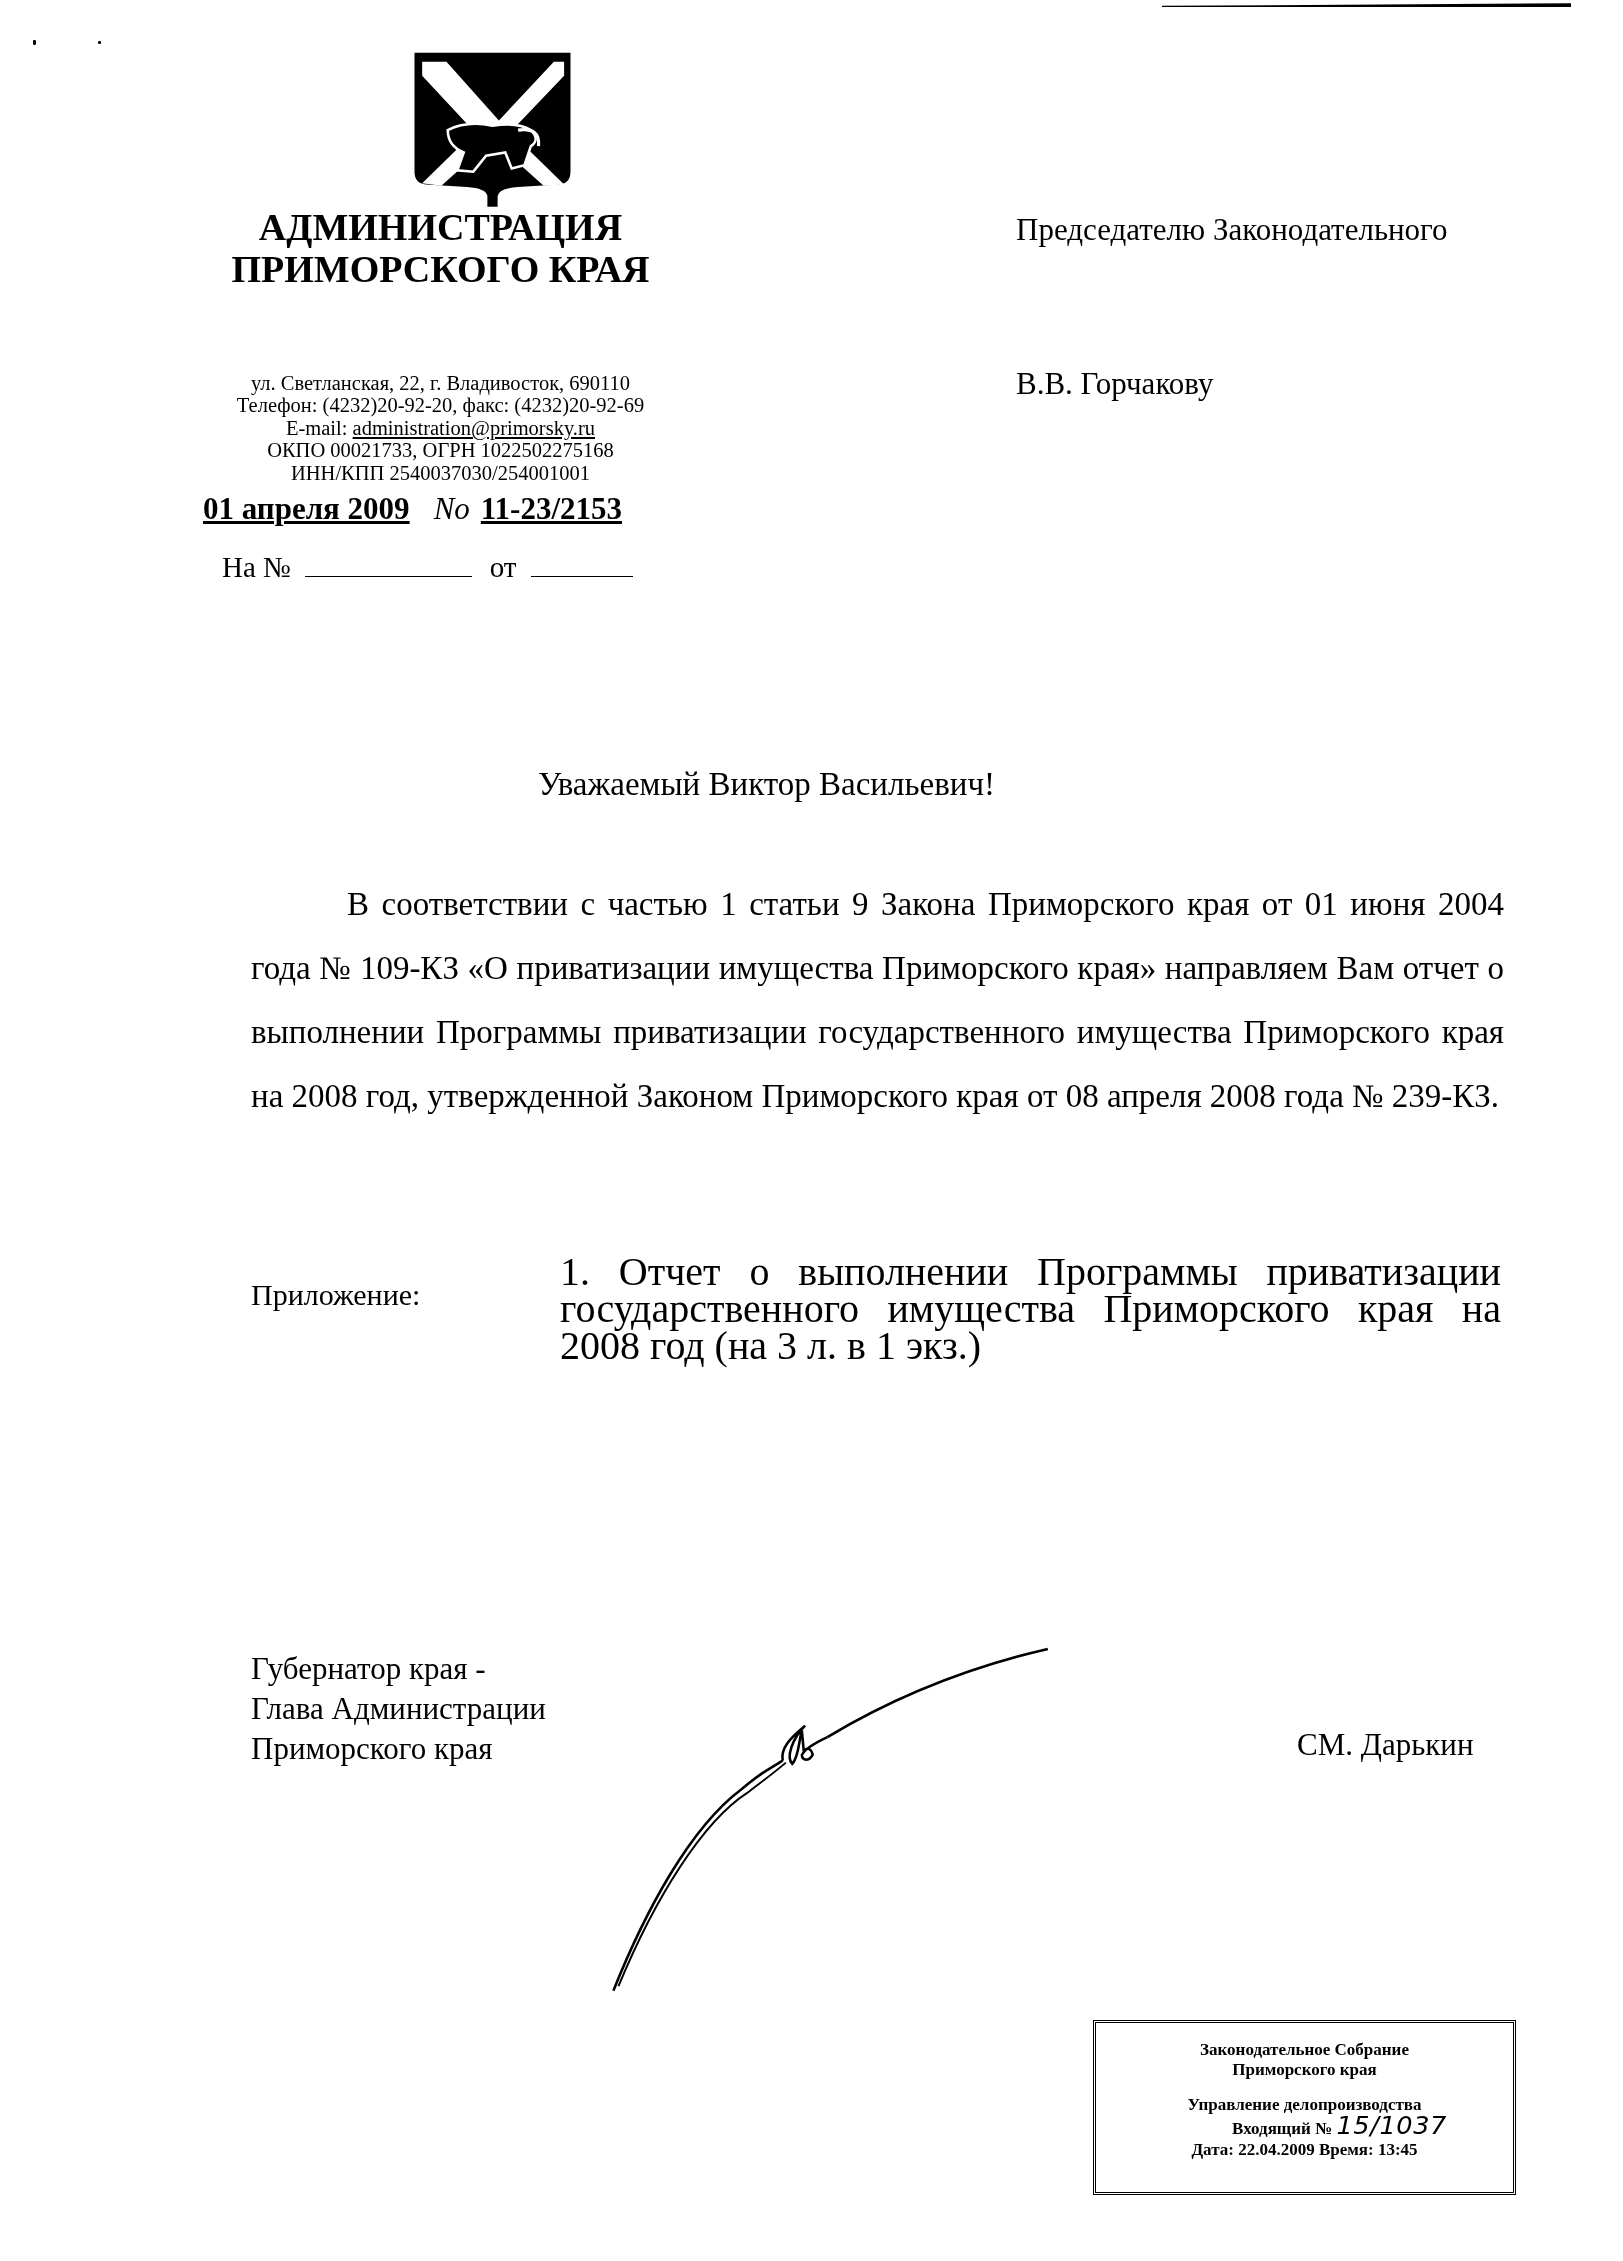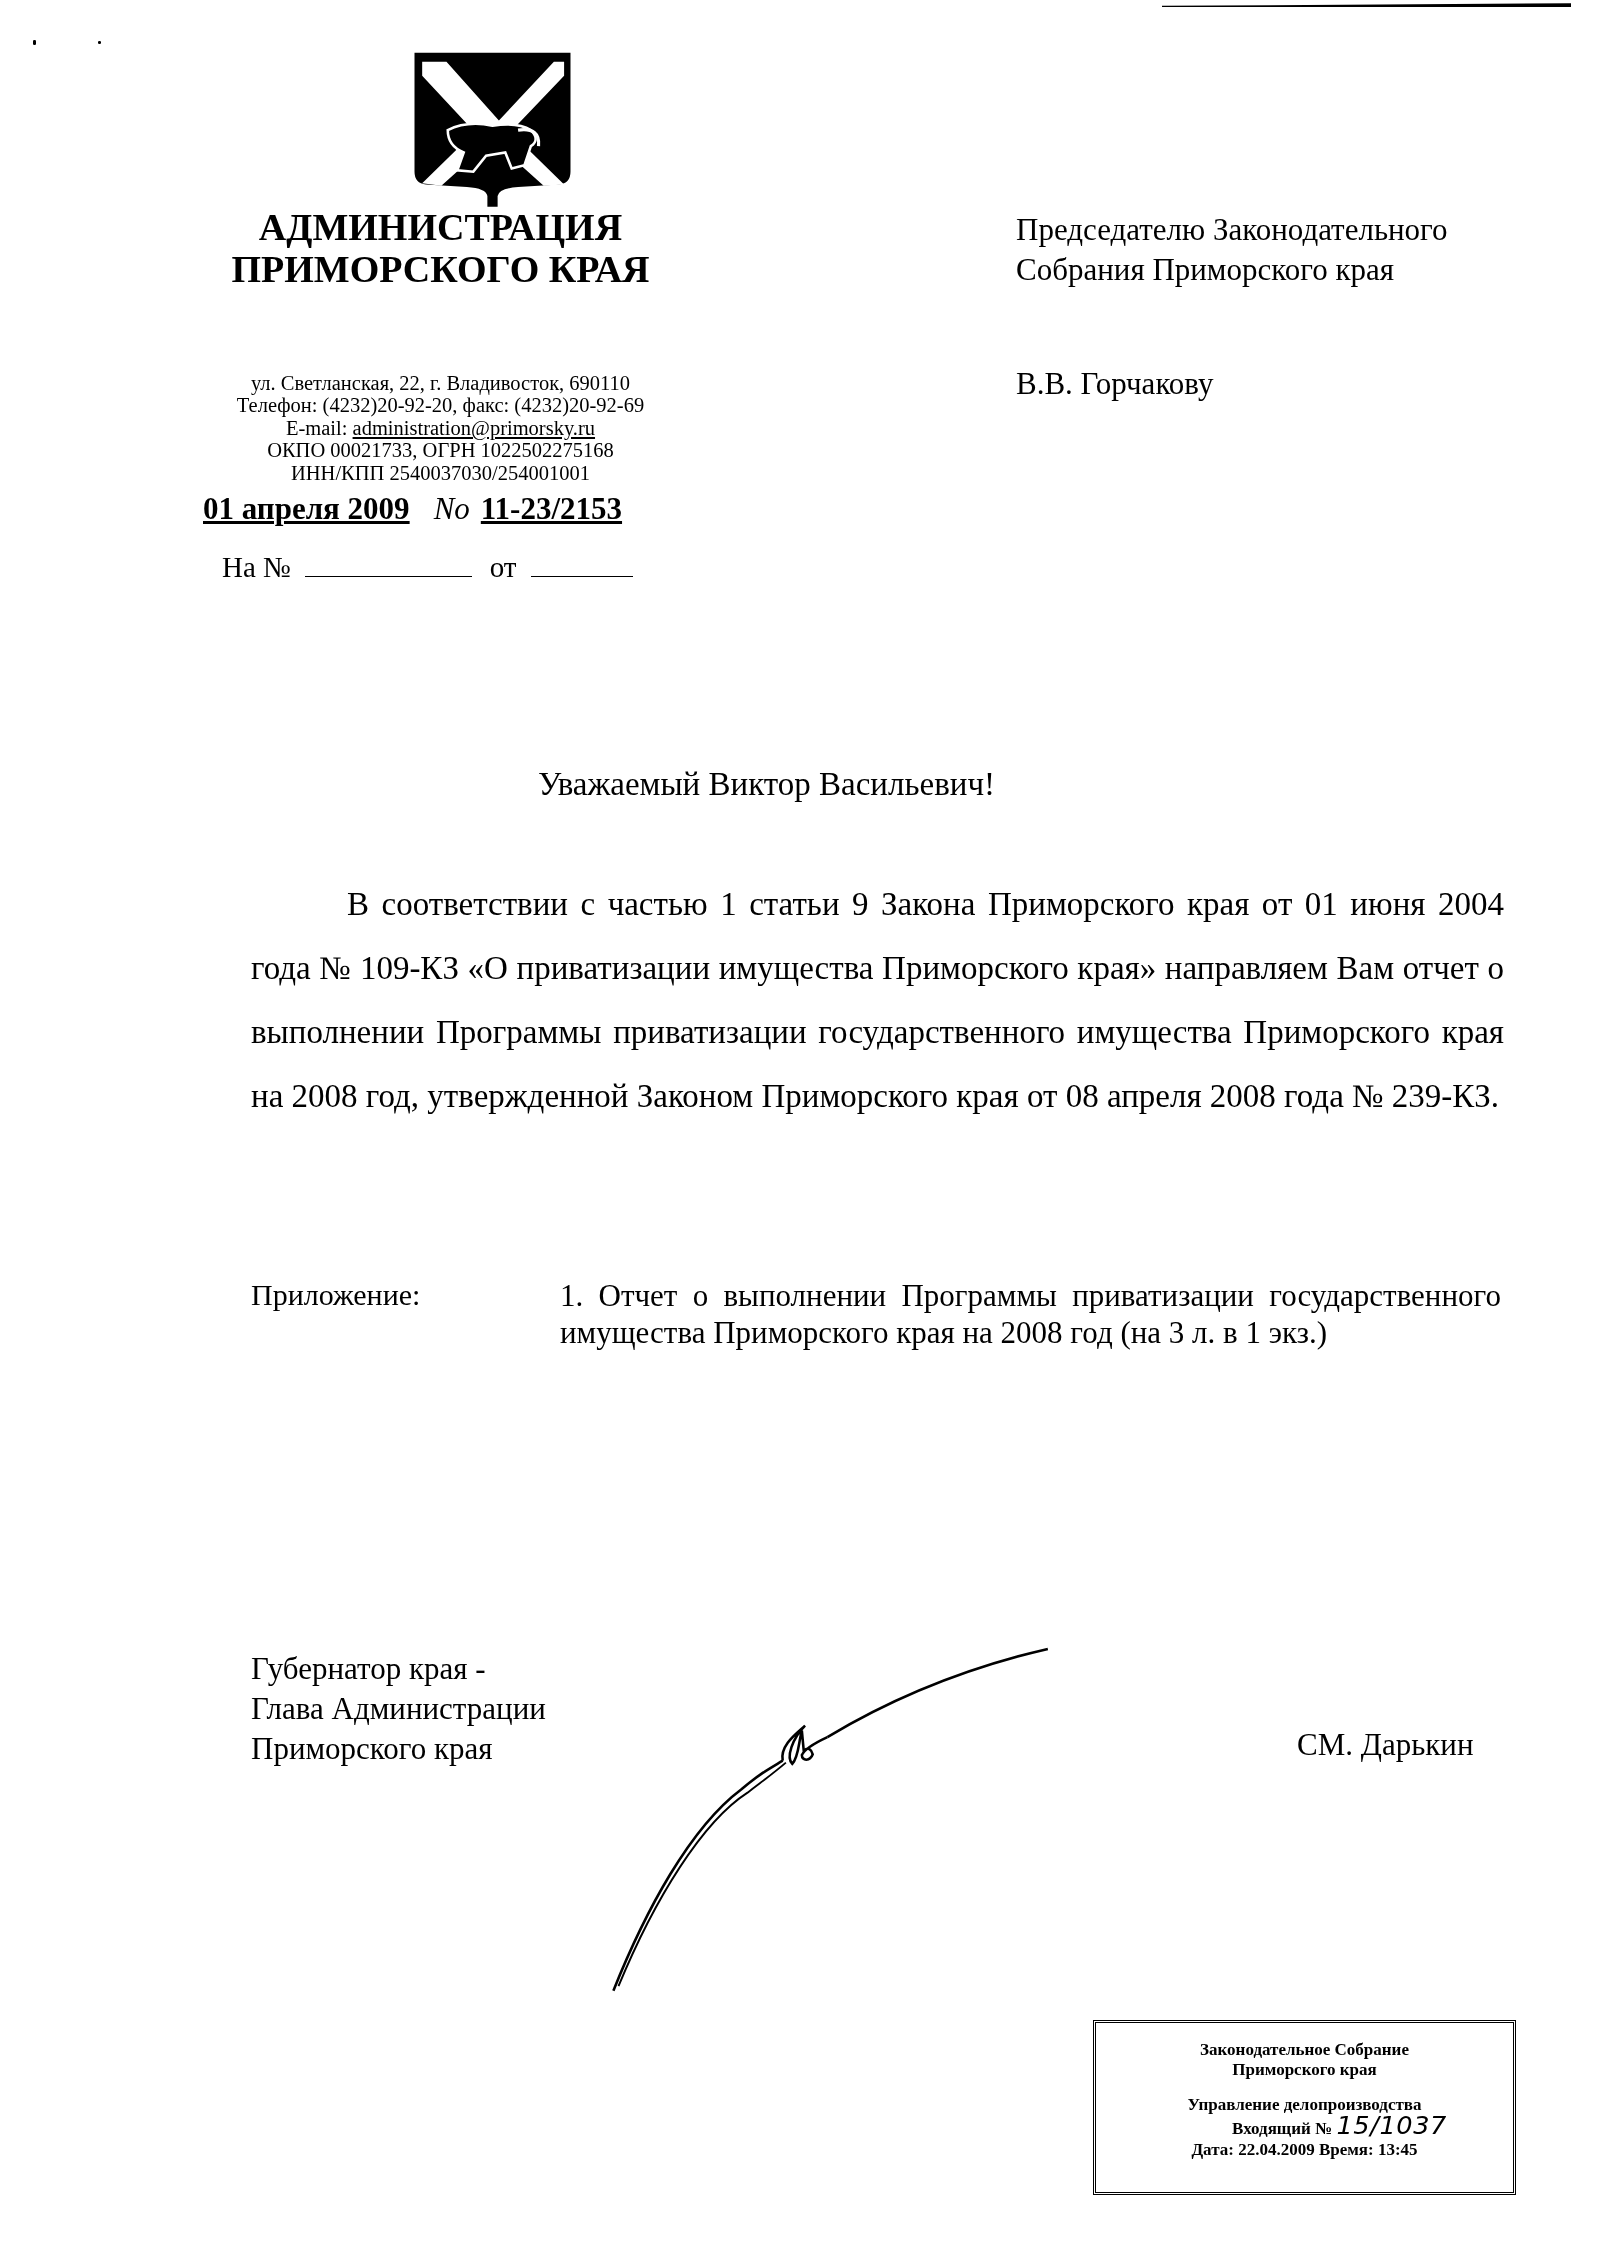--- a/index.html
+++ b/index.html
@@ -56,21 +56,21 @@
       padding-left: 64px;
     }
     .body-text {
       left: 251px; top: 872px; width: 1253px;
       font-size: 33px; line-height: 64px; text-align: justify;
       text-indent: 96px;
     }
 
     
     .att-label { left: 251px; top: 1278px; font-size: 30px; }
-    .att-list { left: 560px; top: 1253px; width: 941px; font-size: 31px; line-height: 37px; margin-top: 24px; }
+    .att-list { left: 560px; top: 1253px; width: 941px; font-size: 40px; line-height: 37px; }
     .att-item { text-align: justify; }
     .att-item + .att-item { margin-top: 62px; }
 
     
     .sig-title { left: 251px; top: 1649px; font-size: 31px; line-height: 40px; white-space: nowrap; }
     .sig-name { left: 1297px; top: 1727px; font-size: 31px; white-space: nowrap; }
     .signature { left: 607px; top: 1636px; width: 575px; height: 358px; }
 
     
     .stamp {
@@ -118,21 +118,20 @@
 <div class="abs reg-line">
   <span class="u">01 апреля 2009</span><span class="no">No</span><span class="u">11-23/2153</span>
 </div>
 
 <div class="abs ref-line">
   <span>На №</span><span class="blank b1"></span><span>от</span><span class="blank b2"></span>
 </div>
 
 <div class="abs addressee">
   <div>Председателю Законодательного</div>
-  <div>Собрания Приморского края</div>
 </div>
 <div class="abs addressee-name">В.В. Горчакову</div>
 
 <div class="abs salutation">Уважаемый Виктор Васильевич!</div>
 
 <div class="abs body-text">В соответствии с частью 1 статьи 9 Закона Приморского края от 01 июня 2004 года № 109-КЗ «О приватизации имущества Приморского края» направляем Вам отчет о выполнении Программы приватизации государственного имущества Приморского края на 2008 год, утвержденной Законом Приморского края от 08 апреля 2008 года № 239-КЗ.</div>
 
 <div class="abs att-label">Приложение:</div>
 <div class="abs att-list">
   <div class="att-item">1. Отчет о выполнении Программы приватизации государственного имущества Приморского края на 2008 год (на 3 л. в 1 экз.)</div>

